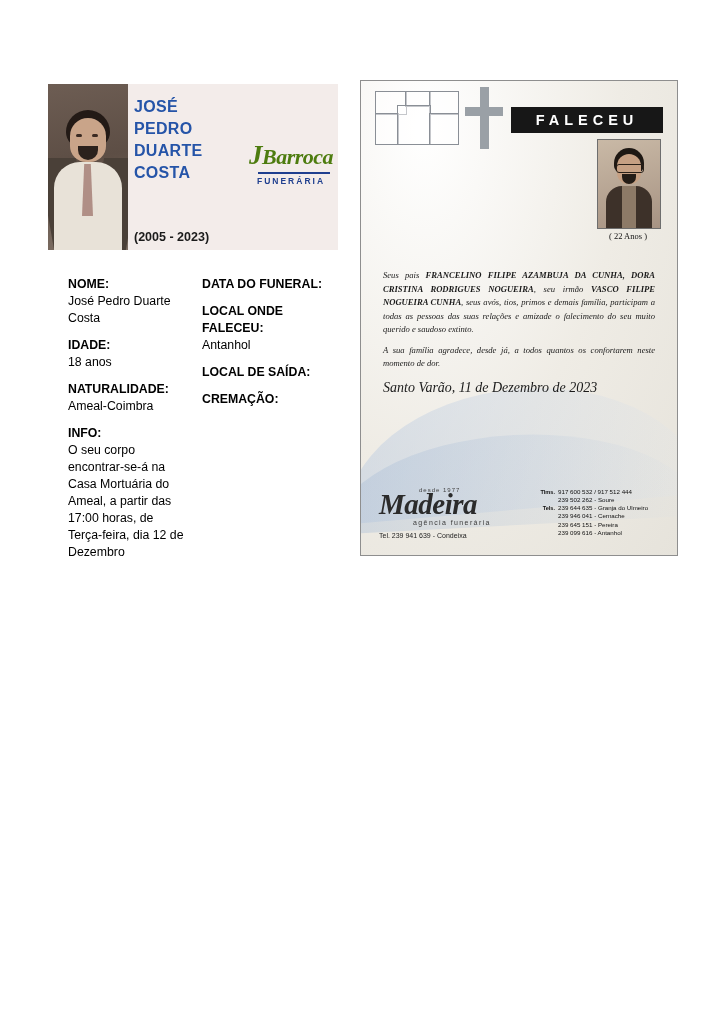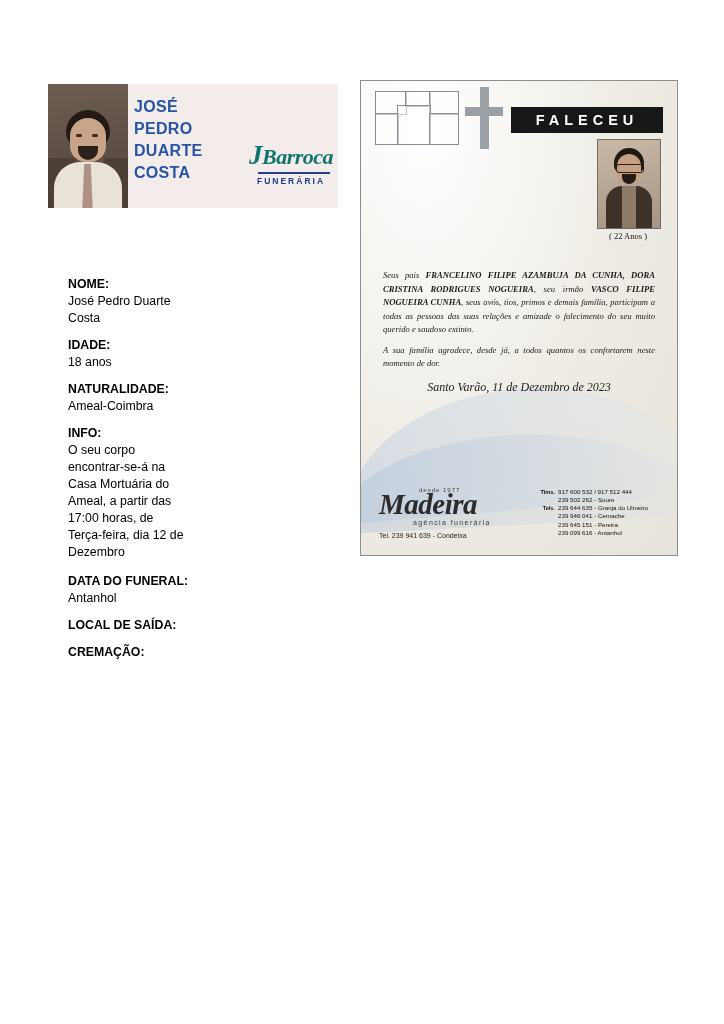--- a/index.html
+++ b/index.html
@@ -14,21 +14,21 @@
     font-family: "Liberation Sans", sans-serif;
     overflow: hidden;
   }
 
   
   .card-left {
     position: absolute;
     left: 48px;
     top: 84px;
     width: 290px;
-    height: 124px;
+    height: 166px;
     background: #f3ecea;
     overflow: hidden;
   }
   .card-left .photo {
     position: absolute;
     left: 0;
     top: 0;
     width: 80px;
     height: 166px;
     background: linear-gradient(170deg, #6d5d53 0%, #5d4e45 45%, #7d6e63 100%);
@@ -130,21 +130,21 @@
     left: 200px;
     top: 56px;
     width: 86px;
     text-align: center;
   }
   .card-left .logo .mark {
     font-family: "Liberation Serif", serif;
     font-style: italic;
     font-weight: bold;
     font-size: 22px;
-    color: #0f766e;
+    color: #4d7c0f;
     letter-spacing: -0.5px;
     white-space: nowrap;
   }
   .card-left .logo .mark .j {
     font-size: 27px;
   }
   .card-left .logo .underline {
     height: 2px;
     background: #1f3f8f;
     margin: 1px 4px 2px 10px;
@@ -157,21 +157,20 @@
   }
 
   
   .details {
     position: absolute;
     left: 68px;
     top: 276px;
     width: 264px;
     display: flex;
     gap: 12px;
-    flex-direction: column;
   }
   .details .col {
     width: 122px;
   }
   .details .lbl {
     font-size: 12.3px;
     font-weight: bold;
     color: #000;
     line-height: 17px;
     margin-top: 10px;
@@ -346,23 +345,23 @@
     font-family: "Liberation Serif", serif;
     font-size: 8.6px;
     line-height: 13.5px;
     color: #1a1a1a;
     text-align: justify;
     font-style: italic;
   }
   .notice-body p { margin: 0 0 7px 0; }
   .notice-body .b { font-weight: bold; }
   .notice-date {
-    text-align: center;
+    text-align: left;
     margin-top: 10px;
-    font-size: 12px;
+    font-size: 14px;
   }
 
   
   .madeira {
     position: absolute;
     left: 18px;
     bottom: 16px;
     width: 170px;
   }
   .madeira .word {
@@ -451,20 +450,21 @@
     <div class="val">José Pedro Duarte Costa</div>
     <div class="lbl">IDADE:</div>
     <div class="val">18 anos</div>
     <div class="lbl">NATURALIDADE:</div>
     <div class="val">Ameal-Coimbra</div>
     <div class="lbl">INFO:</div>
     <div class="val">O seu corpo encontrar-se-á na Casa Mortuária do Ameal, a partir das 17:00 horas, de Terça-feira, dia 12 de Dezembro</div>
   </div>
   <div class="col">
     <div class="lbl">DATA DO FUNERAL:</div>
+    <div class="lbl">LOCAL ONDE FALECEU:</div>
     <div class="val">Antanhol</div>
     <div class="lbl">LOCAL DE SAÍDA:</div>
     <div class="lbl">CREMAÇÃO:</div>
   </div>
 </div>
 
 <div class="card-right">
   <div class="paper"></div>
   <div class="swoosh"></div>
   <div class="swoosh2"></div>

